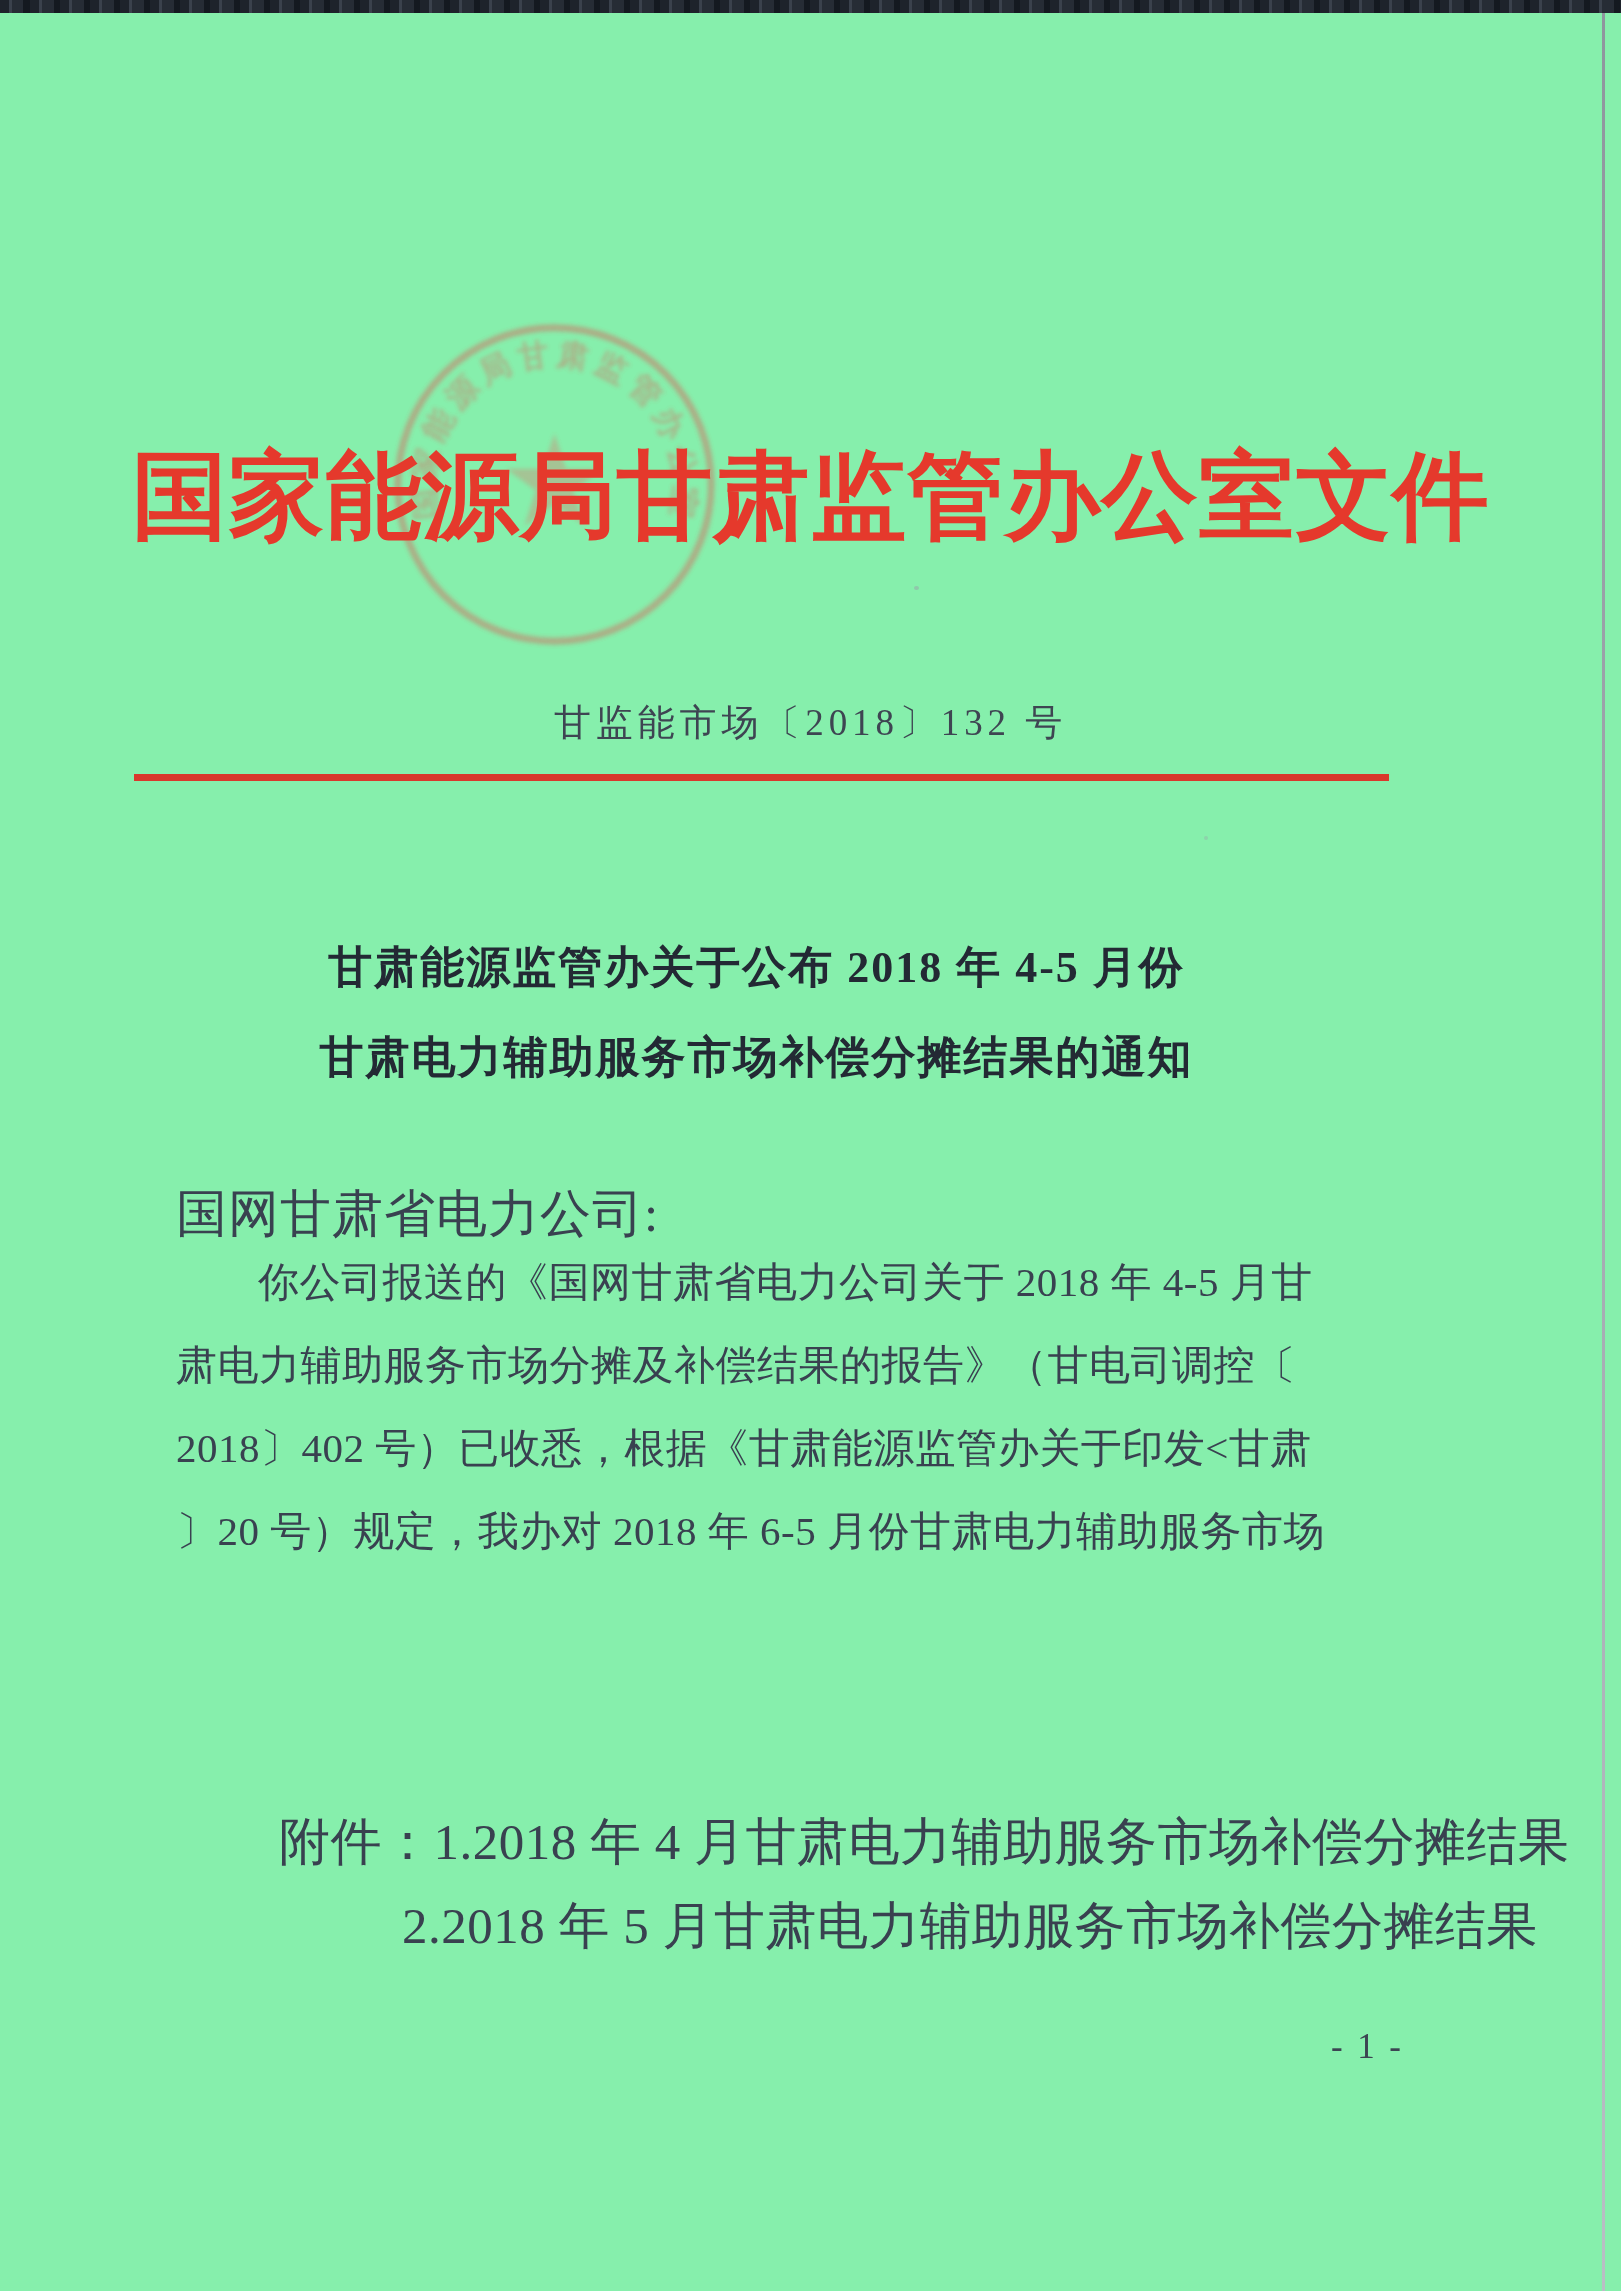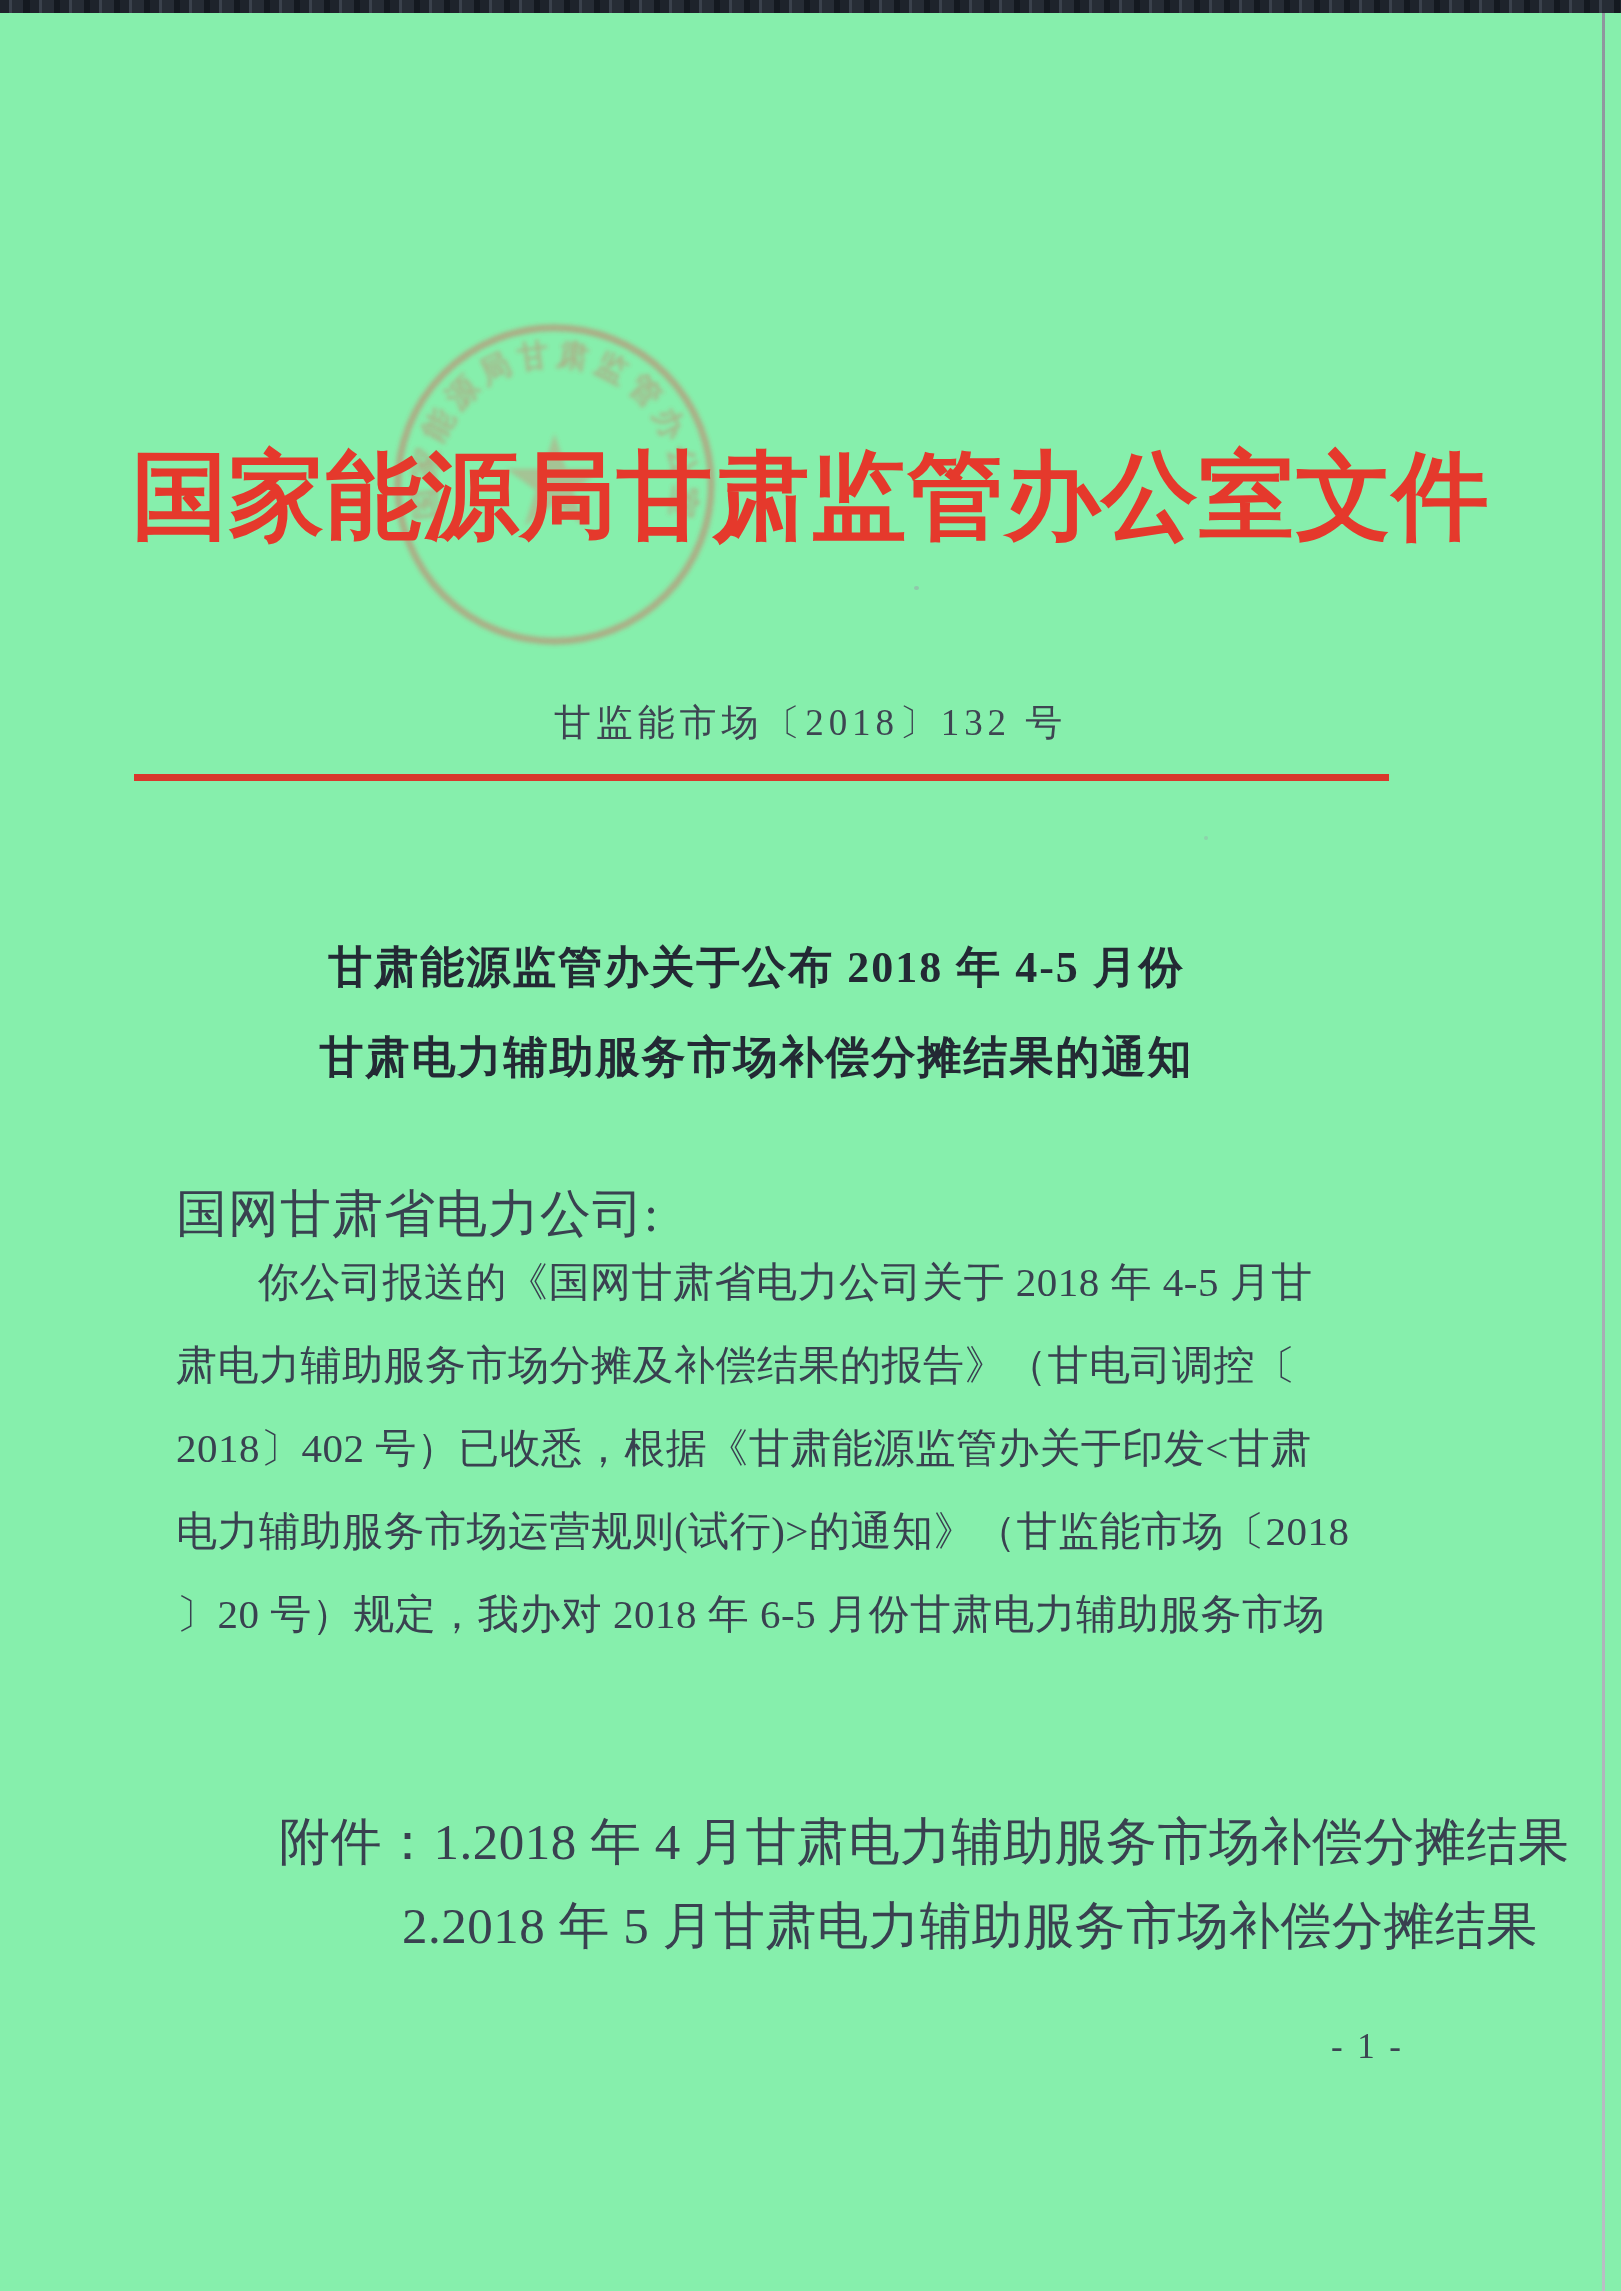--- a/index.html
+++ b/index.html
@@ -112,21 +112,20 @@
     <div>甘肃能源监管办关于公布 2018 年 4-5 月份</div>
     <div>甘肃电力辅助服务市场补偿分摊结果的通知</div>
   </div>
 
   <div class="salutation">国网甘肃省电力公司:</div>
 
   <div class="paragraph">
     <div class="line indent">你公司报送的《国网甘肃省电力公司关于 2018 年 4-5 月甘</div>
     <div class="line">肃电力辅助服务市场分摊及补偿结果的报告》（甘电司调控〔</div>
     <div class="line">2018〕402 号）已收悉，根据《甘肃能源监管办关于印发&lt;甘肃</div>
-    <div class="line">电力辅助服务市场运营规则(试行)&gt;的通知》（甘监能市场〔2018</div>
     <div class="line">〕20 号）规定，我办对 2018 年 6-5 月份甘肃电力辅助服务市场</div>
   </div>
 
   <div class="attachments">
     <div class="att-line-1">附件：1.2018 年 4 月甘肃电力辅助服务市场补偿分摊结果</div>
     <div class="att-line-2">2.2018 年 5 月甘肃电力辅助服务市场补偿分摊结果</div>
   </div>
 
   <div class="page-number">- 1 -</div>
 

